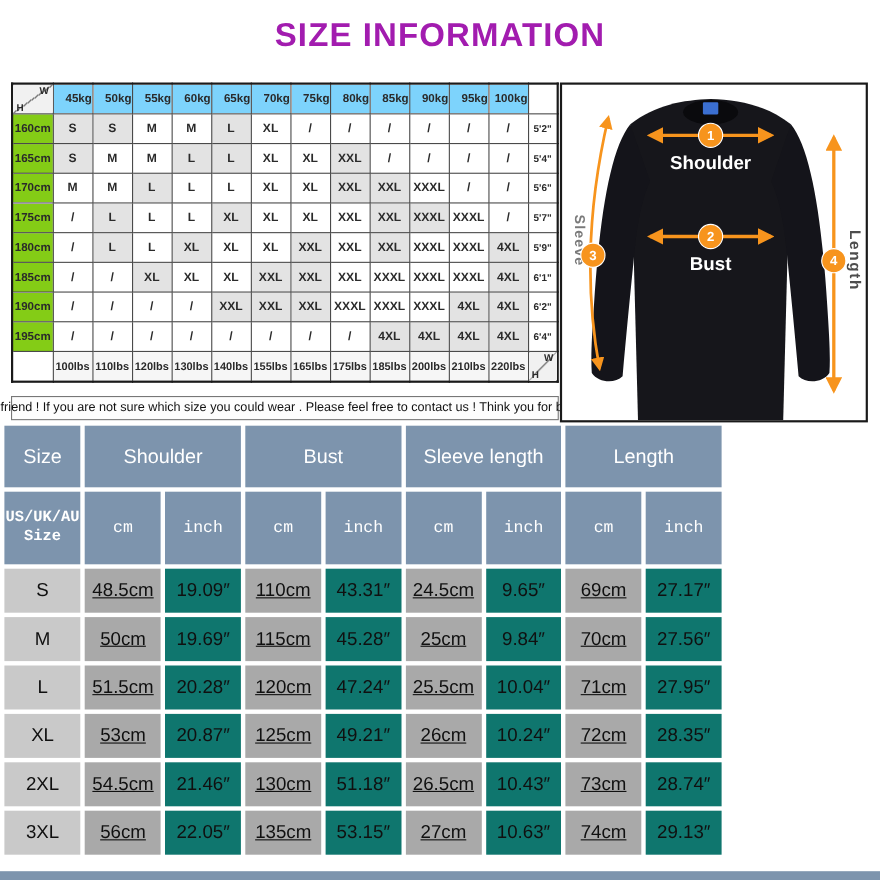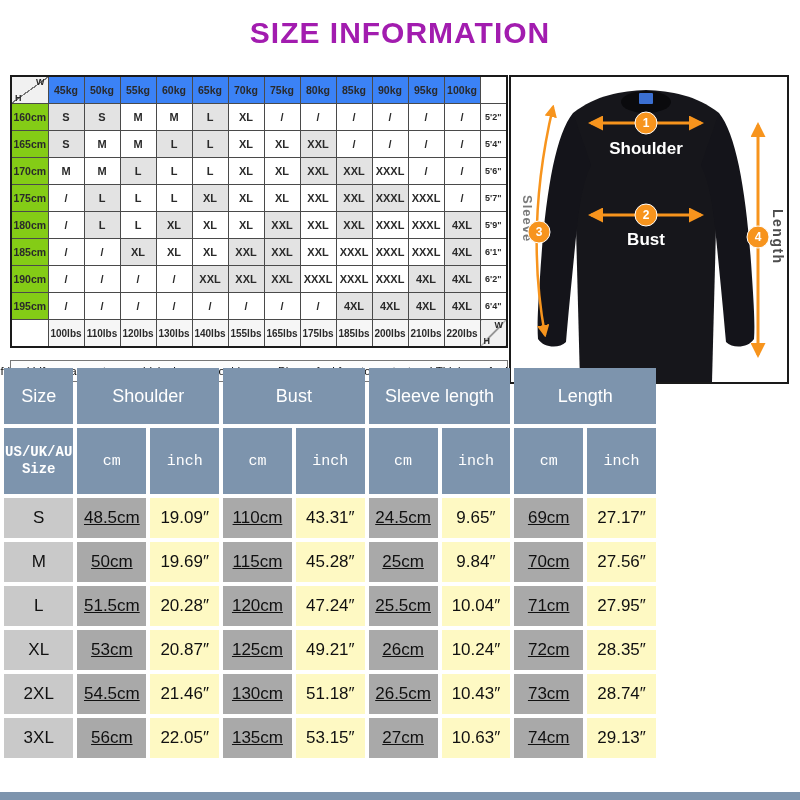--- a/index.html
+++ b/index.html
@@ -10,21 +10,21 @@
   .title{position:absolute;top:16px;left:0;width:100%;text-align:center;
          font-size:30px;font-weight:bold;letter-spacing:1px;color:#a21caf;}
 
   
   .matrix-wrap{position:absolute;left:10px;top:75px;}
   table.matrix{border-collapse:collapse;table-layout:fixed;width:498px;
                border:2px solid #1a1a1a;background:#fff;}
   .matrix td,.matrix th{border:1px solid #4a4a4a;text-align:center;vertical-align:middle;
                font-size:11px;font-weight:bold;color:#2a2a2a;height:26px;padding:0;
                overflow:hidden;white-space:nowrap;}
-  .matrix .hdr{background:#3b82f6;font-size:10.5px;}
+  .matrix .hdr{background:#7dd3fc;font-size:10.5px;text-align:right;}
   .matrix .hcol{background:#84cc16;font-size:10.5px;}
   .matrix td.g{background:#e3e3e3;}
   .matrix td.feet{font-size:9px;background:#fff;}
   .matrix .lbs{font-size:10px;background:#f6f6f6;}
   .matrix .blank{background:#fff;}
   .corner{position:relative;background:
      linear-gradient(to bottom right,#f1f1f1 48.5%,#777 48.5%,#777 51.5%,#f1f1f1 51.5%);}
   .corner .cw{position:absolute;top:0;right:3px;font-size:9px;}
   .corner .ch{position:absolute;bottom:0;left:3px;font-size:9px;}
 
@@ -32,31 +32,31 @@
   .note{position:absolute;left:10px;top:360px;width:496px;height:20px;
         border:1px solid #777;background:#fdfdfd;display:flex;align-items:center;
         justify-content:center;font-size:11.5px;color:#111;white-space:nowrap;}
 
   
   .garment-box{position:absolute;left:509px;top:75px;width:276px;height:305px;
         border:2px solid #1a1a1a;background:#fff;overflow:hidden;}
   .garment-box svg{display:block;}
 
   
-  table.bt{position:absolute;left:0;top:364px;width:660px;border-collapse:separate;
+  table.bt{position:absolute;left:0;top:383px;width:660px;border-collapse:separate;
            border-spacing:4px;table-layout:fixed;}
   .bt th,.bt td{text-align:center;vertical-align:middle;padding:0;overflow:hidden;}
   .bt tr.gh th{background:#7d94ad;color:#fff;font-size:18px;font-weight:normal;height:56px;}
   .bt tr.sh th{background:#7d94ad;color:#fff;height:66px;}
   .bt .mono{font-family:"Liberation Mono","DejaVu Sans Mono",monospace;
             font-weight:normal;font-size:15px;}
   .bt .uslabel{font-family:"Liberation Mono","DejaVu Sans Mono",monospace;
             font-weight:bold;font-size:14px;line-height:17px;}
   .bt tr.data td{height:40px;font-size:17px;color:#101010;}
-  .bt tr.data td{background:#fef9c3;}
+  .bt tr.data td{background:#0f766e;}
   .bt tr.data td:nth-child(2n){background:#a9a9a9;text-decoration:underline;}
   .bt tr.data td:first-child{background:#c9c9c9;}
 
   
   .bottom-strip{position:absolute;left:0;top:792px;width:800px;height:8px;background:#7d94ad;}
 </style>
 </head>
 <body>
 
 <div class="title">SIZE INFORMATION</div>

